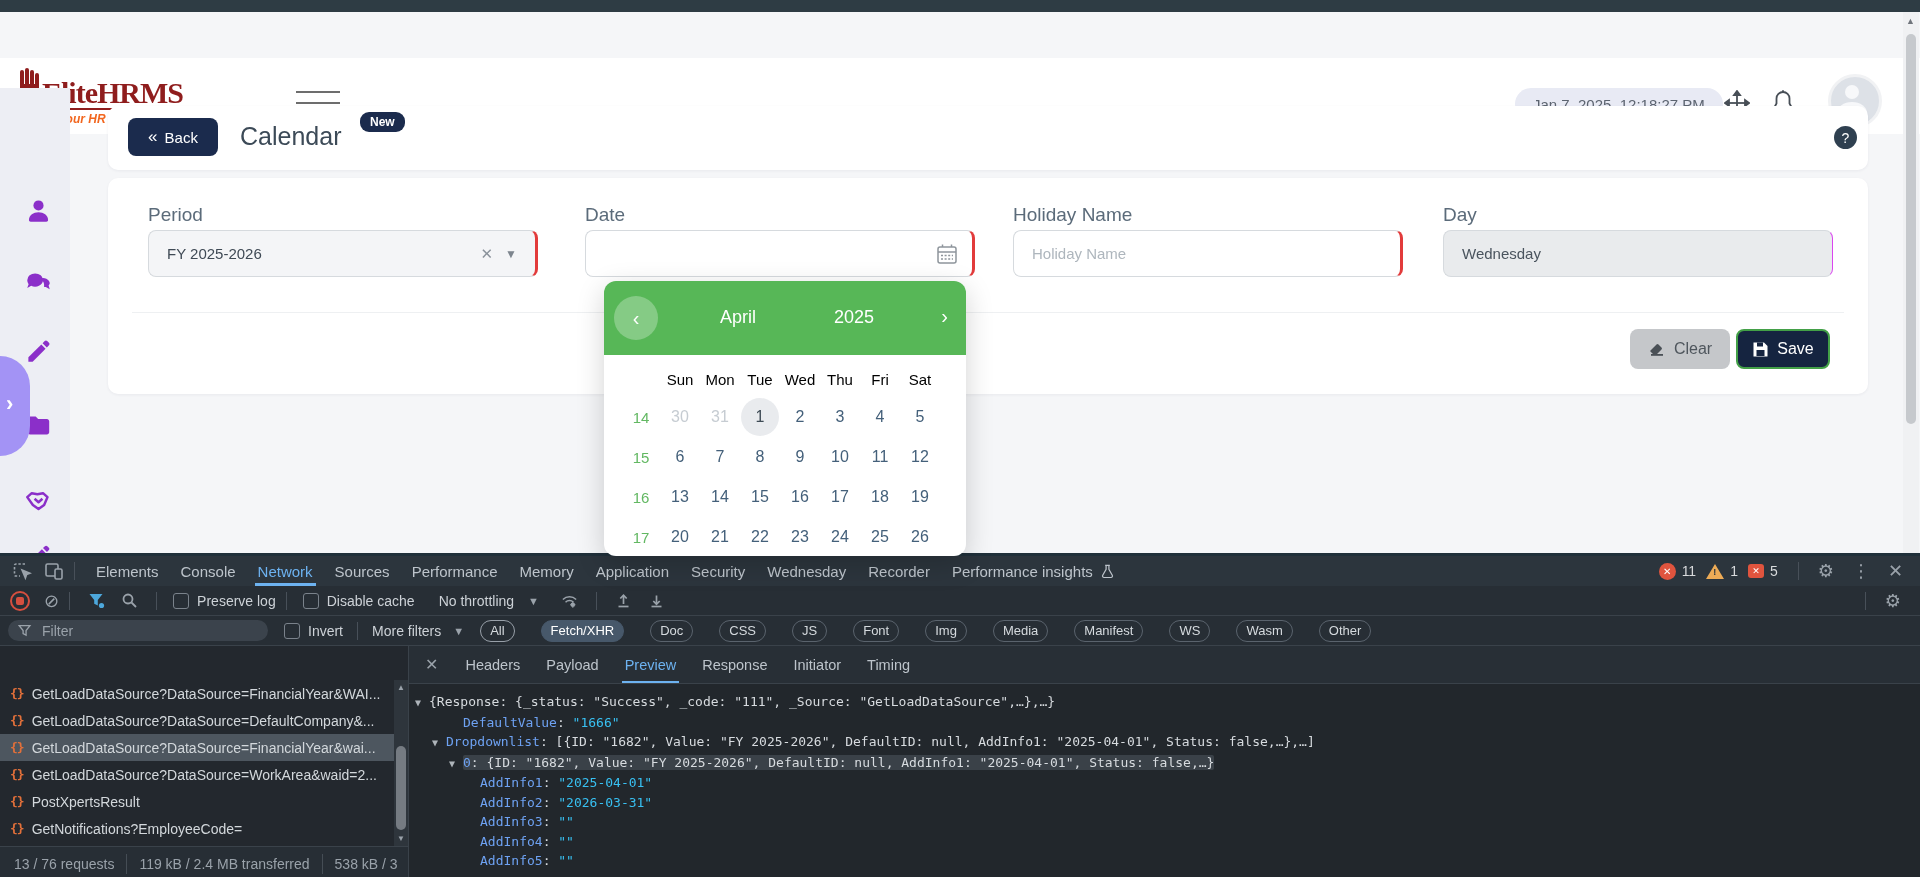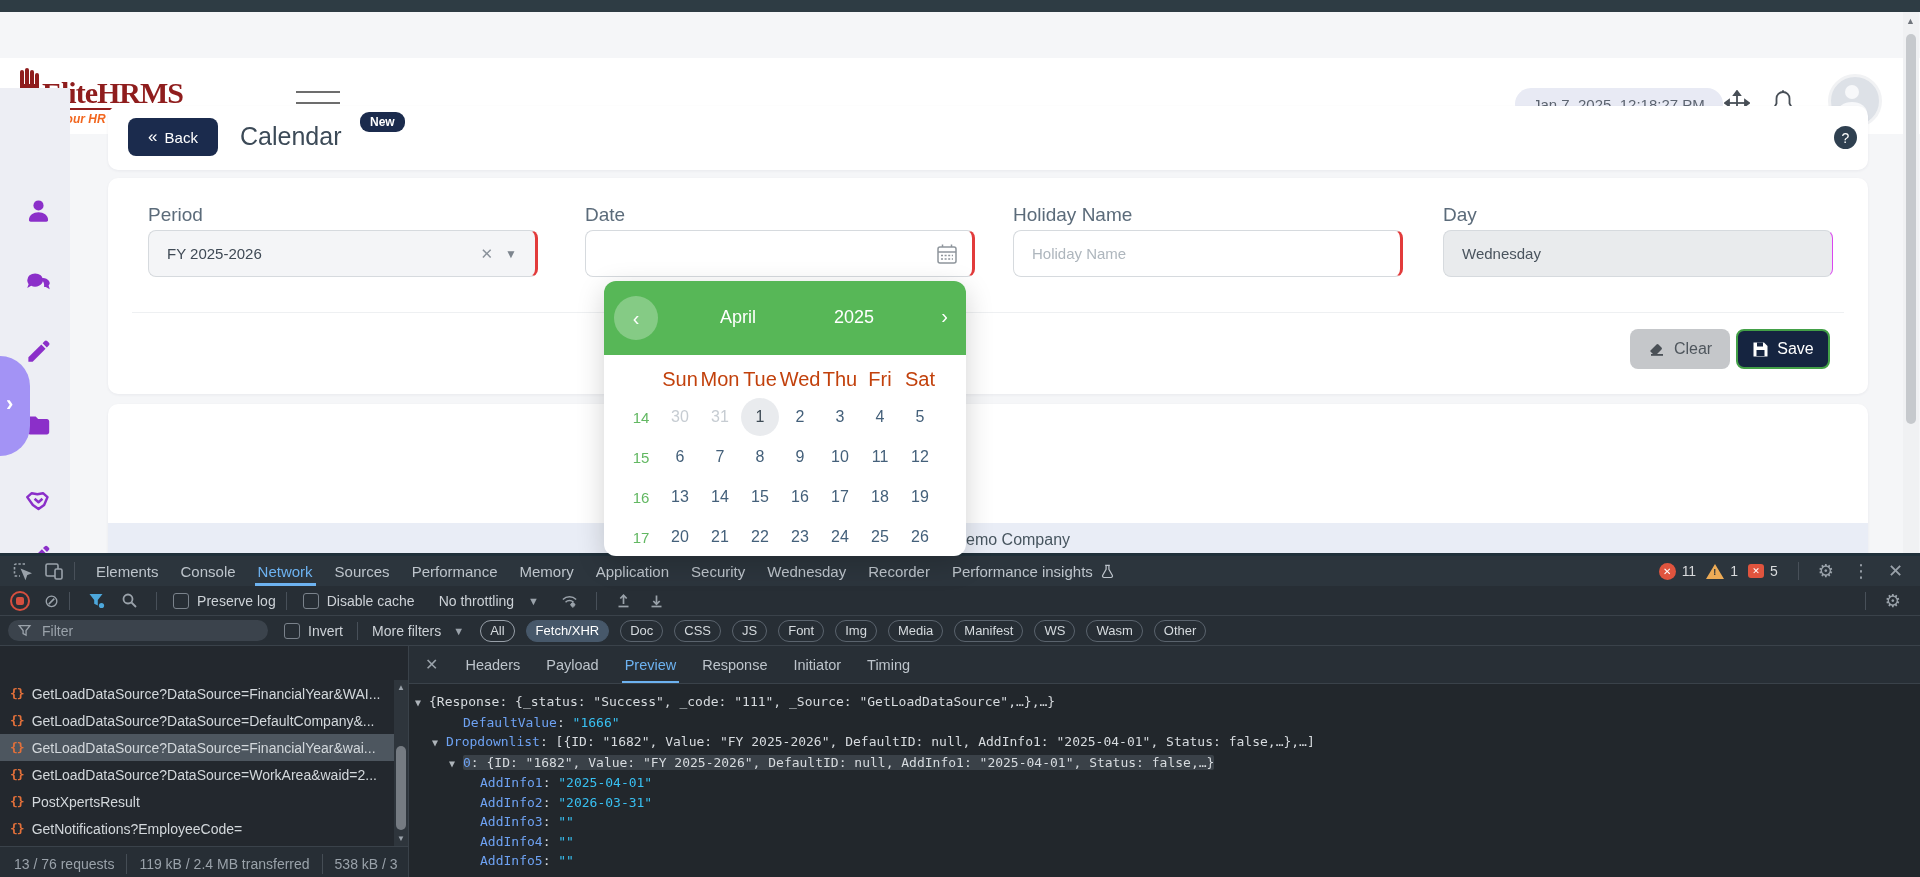--- a/index.html
+++ b/index.html
@@ -66,21 +66,21 @@
   
   #cal-pop{left:604px;top:281px;width:362px;height:275px;background:#fff;border-radius:12px;
       box-shadow:0 8px 28px rgba(0,0,0,.18);overflow:hidden;z-index:5;}
   #cal-head{position:absolute;left:0;top:0;width:362px;height:74px;background:#57b757;color:#fff;}
   #cal-prev{position:absolute;left:10px;top:15px;width:44px;height:44px;border-radius:50%;background:rgba(255,255,255,.28);
       display:flex;align-items:center;justify-content:center;font-size:20px;cursor:pointer;}
   #cal-month{position:absolute;left:74px;top:26px;width:120px;text-align:center;font-size:18px;}
   #cal-year{position:absolute;left:220px;top:26px;width:60px;text-align:center;font-size:18px;}
   #cal-next{position:absolute;right:18px;top:24px;font-size:20px;cursor:pointer;}
   #cal-weekdays{position:absolute;left:18px;top:84px;display:grid;grid-template-columns:38px repeat(7,40px);height:28px;}
-  #cal-weekdays div{display:flex;align-items:center;justify-content:center;font-size:20px;color:#c2410c;}
+  #cal-weekdays div{display:flex;align-items:center;justify-content:center;font-size:15px;color:#000000;}
   #cal-grid{position:absolute;left:18px;top:116px;}
   .cal-row{display:grid;grid-template-columns:38px repeat(7,40px);height:40px;}
   .cal-cell{display:flex;align-items:center;justify-content:center;font-size:16px;color:#44607a;cursor:pointer;}
   .cal-cell span{width:38px;height:38px;display:flex;align-items:center;justify-content:center;border-radius:50%;}
   .cal-wk{color:#62b862;font-size:15px;cursor:default;}
   .cal-cell.muted{color:#c6ccd2;}
   .cal-cell.sel span{background:#e9ebee;color:#3e4b55;}
   
   #devtools{left:0;top:553px;width:1920px;height:324px;background:#23282e;border-top:3px solid #20303a;
       font-family:"Liberation Sans",sans-serif;}
@@ -107,21 +107,21 @@
   .cb{width:14px;height:14px;border:1.5px solid #7a828b;border-radius:3px;margin:0 8px 0 6px;cursor:pointer;}
   .tb-label{cursor:pointer;}
   #throttle{margin-left:24px;display:flex;align-items:center;gap:14px;cursor:pointer;}
   .caret{font-size:11px;color:#9aa2aa;}
   #dt-gear2{margin-left:auto;display:flex;align-items:center;margin-right:10px;}
   #dt-filterrow{position:absolute;left:0;top:60px;width:1920px;height:29px;background:#272e35;border-bottom:1px solid #3a424a;
       display:flex;align-items:center;font-size:14px;color:#cdd2d7;}
   #filter-pill{margin-left:8px;width:240px;height:21px;background:#3b434c;border-radius:11px;display:flex;align-items:center;padding:0 10px;gap:8px;}
   #filter-input{background:transparent;border:none;outline:none;color:#cdd2d7;font-size:14px;width:190px;}
   #filter-input::placeholder{color:#9aa2aa;}
-  #pills{display:flex;align-items:center;gap:11px;margin-left:16px;}
+  #pills{display:flex;align-items:center;gap:26px;margin-left:16px;}
   .pill{height:20px;padding:0 9px;border:1px solid #5a636d;border-radius:11px;display:flex;align-items:center;font-size:13px;color:#d5dade;cursor:pointer;white-space:nowrap;}
   .pill.all{border-color:#98a0a9;}
   .pill.sel{background:#47586a;border-color:#47586a;color:#fff;}
   #dt-content{position:absolute;left:0;top:90px;width:1920px;height:234px;}
   #req-panel{position:absolute;left:0;top:0;width:408px;height:234px;background:#23282e;border-right:1px solid:#3a424a;border-right:1px solid #3a424a;}
   #req-header{position:absolute;left:0;top:0;width:408px;height:34px;background:#282f36;border-bottom:1px solid #3a424a;
       display:flex;align-items:center;padding-left:12px;box-sizing:border-box;font-size:14px;color:#d3d8dc;}
   #req-rows{position:absolute;left:0;top:34px;width:394px;height:166px;overflow:hidden;}
   .req-row{height:27px;display:flex;align-items:center;padding-left:10px;font-size:14px;color:#d3d8dc;cursor:pointer;white-space:nowrap;overflow:hidden;}
   .req-row.sel{background:#4d565f;}
@@ -280,25 +280,20 @@
     <div class="abs" id="save-btn">
       <svg width="17" height="17" viewBox="0 0 17 17">
         <path d="M1.5 1.5h10.5l3.5 3.5v10.5H1.5z" fill="#fff"></path>
           <rect x="4.5" y="9" width="8" height="6" fill="#152440"></rect>
           <rect x="5" y="1.5" width="6" height="4" fill="#152440"></rect>
         </svg>
       <span>Save</span>
     </div>
   </div>
 
-  <div class="abs" id="lower-card">
-    <div id="footer-band">
-      <span>emo Company</span>
-    </div>
-  </div>
 
   <div class="abs" id="cal-pop">
     <div id="cal-head">
       <div id="cal-prev">‹</div>
       <div id="cal-month">April</div>
       <div id="cal-year">2025</div>
       <div id="cal-next">›</div>
     </div>
     <div id="cal-weekdays">
         <div></div>

